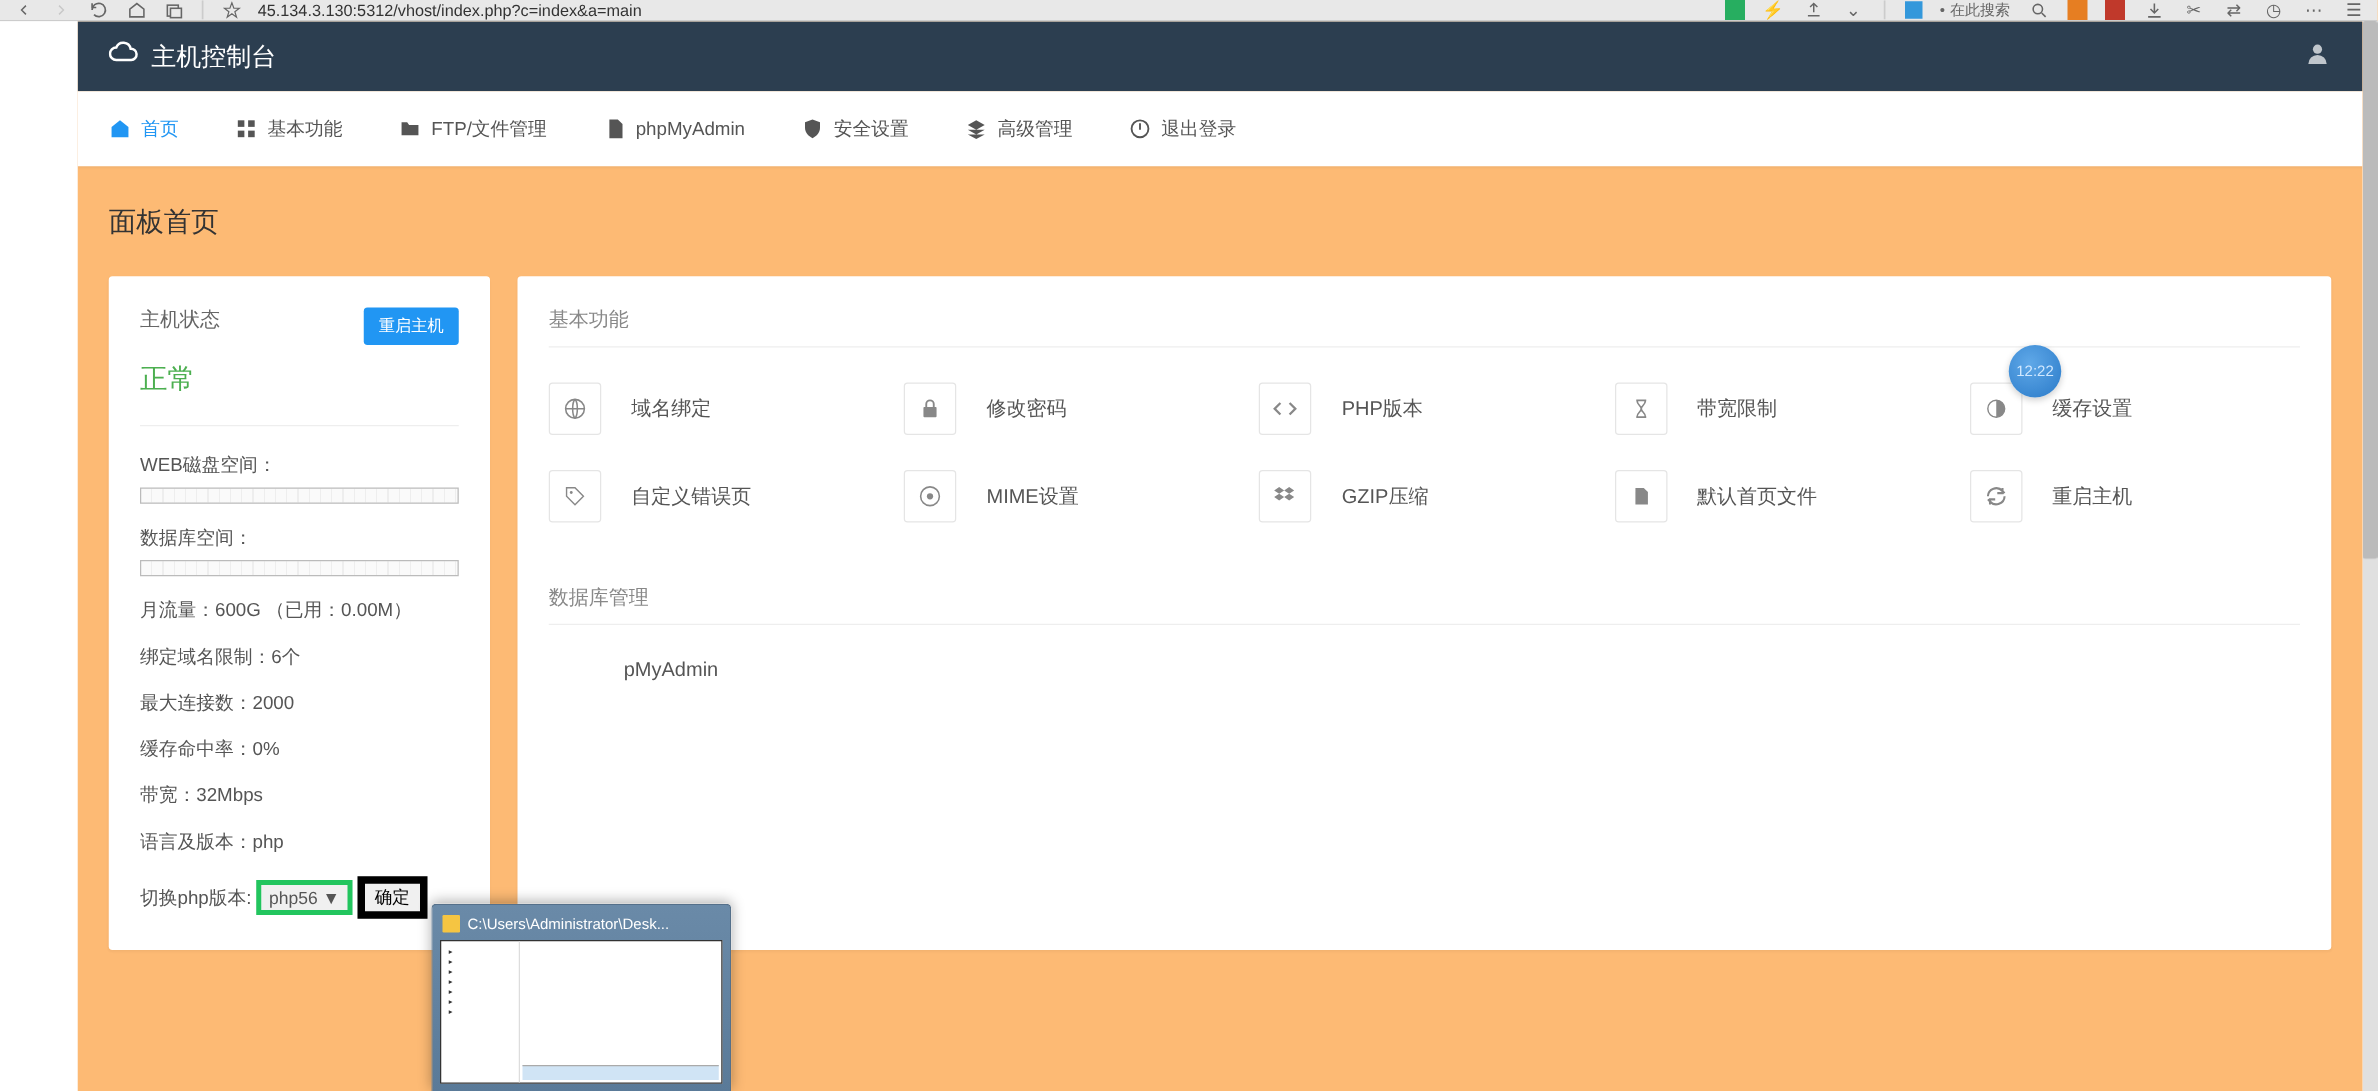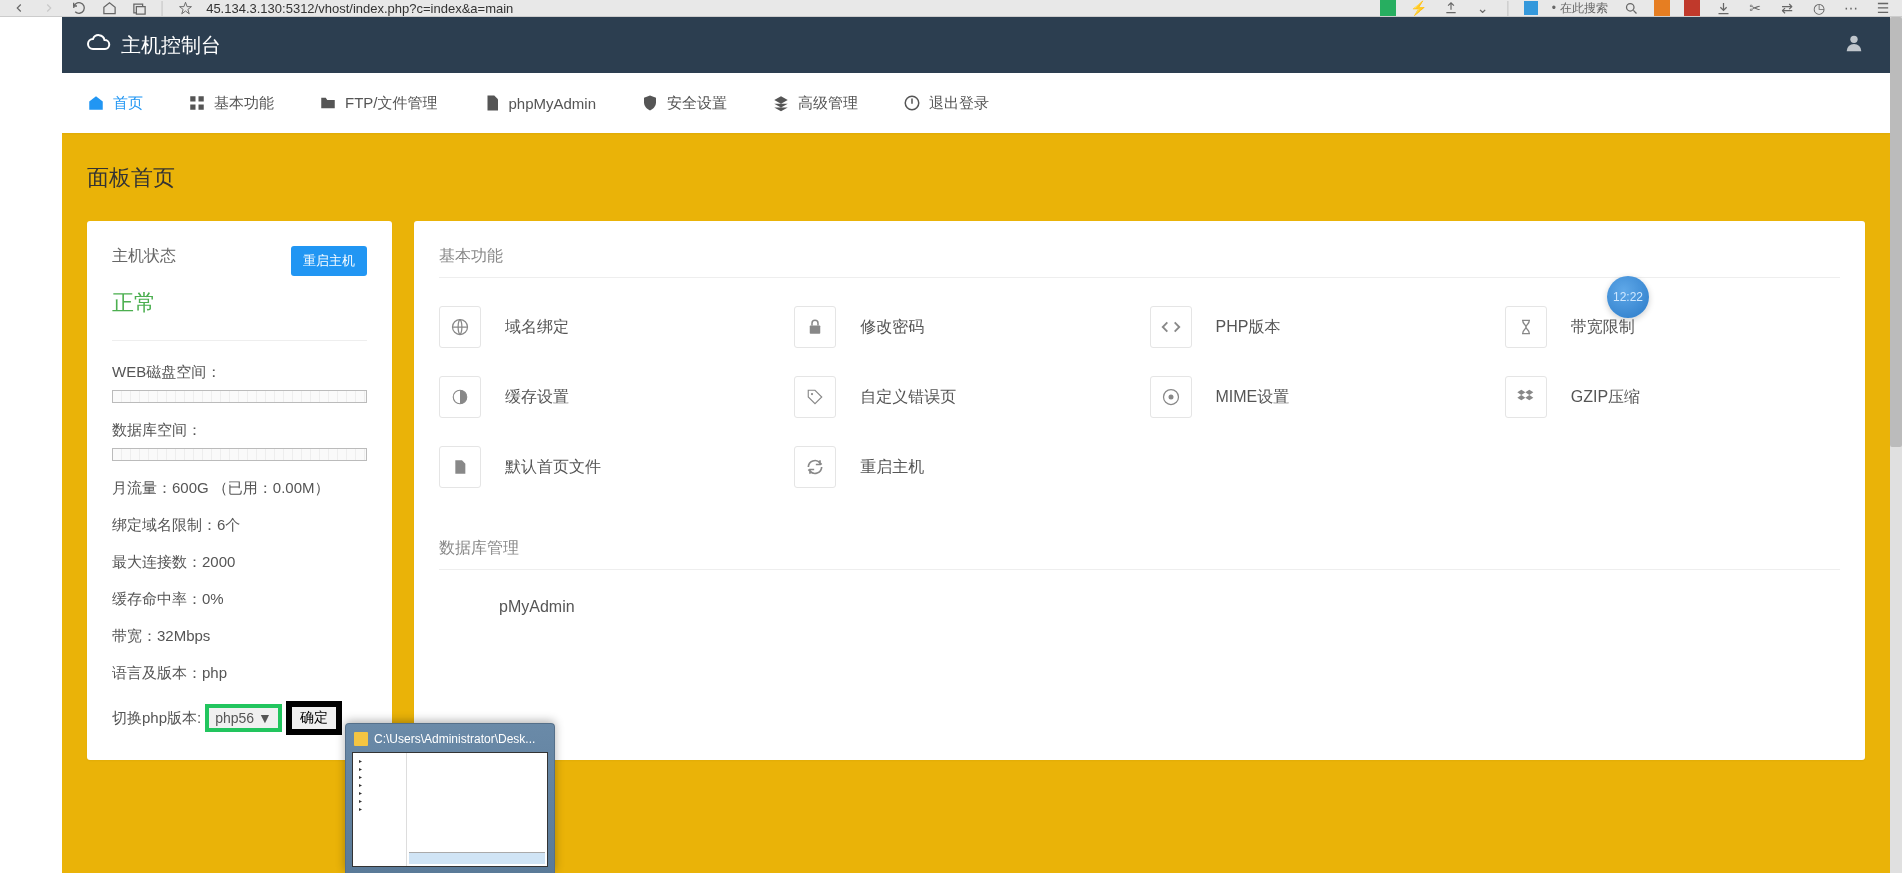--- a/index.html
+++ b/index.html
@@ -10,21 +10,21 @@
     .chrome-icon { width: 18px; height: 18px; display: inline-flex; align-items: center; justify-content: center; color: #666; font-size: 14px; }
     .url-text { font-size: 13px; color: #333; flex: 1; }
     .chrome-right { display: flex; gap: 14px; align-items: center; margin-left: auto; }
     .search-box-mini { display: flex; align-items: center; gap: 4px; font-size: 12px; color: #666; }
     .red-box { width: 16px; height: 16px; background: #c0392b; }
     .orange-box { width: 16px; height: 16px; background: #e67e22; }
     .blue-box { width: 14px; height: 14px; background: #3498db; }
     .green-box { width: 16px; height: 16px; background: #27ae60; }
     
     
-    .page-wrap { background: #eab308; height: calc(100vh - 17px); overflow-y: auto; margin-left: 62px; margin-right: 12px; }
+    .page-wrap { background: #fdba74; height: calc(100vh - 17px); overflow-y: auto; margin-left: 62px; margin-right: 12px; }
     
     
     .header-bar { background: #2c3e50; height: 56px; display: flex; align-items: center; padding: 0 25px; justify-content: space-between; }
     .logo-area { display: flex; align-items: center; gap: 10px; color: #fff; font-size: 20px; font-weight: 500; }
     .logo-icon svg { fill: #fff; }
     .user-icon svg { fill: #c0c6cc; }
     
     
     .nav-bar { background: #fff; height: 60px; display: flex; align-items: center; padding: 0 25px; gap: 45px; box-shadow: 0 1px 2px rgba(0,0,0,0.05); }
     .nav-item { display: flex; align-items: center; gap: 8px; font-size: 15px; color: #555; cursor: pointer; }
@@ -50,28 +50,28 @@
     .progress-bar { width: 100%; height: 13px; border: 1px solid #bbb; background: repeating-linear-gradient(to right, #fafafa 0 8px, #eee 8px 9px); margin-bottom: 18px; }
     .info-line { font-size: 15px; color: #555; margin-bottom: 18px; }
     .php-row { display: flex; align-items: center; gap: 4px; font-size: 15px; color: #555; }
     .php-select { border: 4px solid #22c55e; padding: 2px 6px; font-size: 14px; background: #f0f0f0; }
     .confirm-btn { border: 6px solid #000000; padding: 2px 8px; font-size: 14px; background: #f0f0f0; cursor: pointer; font-family: Liberation Mono, monospace; }
     
     
     .right-card { flex: 1; }
     .section-title { font-size: 16px; color: #888; margin-bottom: 10px; }
     .sec-divider { border: none; border-top: 1px solid #eee; margin-bottom: 28px; }
-    .feature-grid { display: grid; grid-template-columns: repeat(4, 1fr); gap: 28px 20px; margin-bottom: 50px; }
+    .feature-grid { display: grid; grid-template-columns: repeat(5, 1fr); gap: 28px 20px; margin-bottom: 50px; }
     .feature-item { display: flex; align-items: center; gap: 24px; cursor: pointer; }
     .feature-icon { width: 42px; height: 42px; border: 1px solid #e5e5e5; border-radius: 3px; display: flex; align-items: center; justify-content: center; color: #888; }
     .feature-icon svg { fill: #888; }
     .feature-label { font-size: 16px; color: #555; }
     
     
-    .preview-popup { position: fixed; left: 345px; bottom: 0; width: 210px; background: linear-gradient(#6a8aa8, #5a7a98); border: 1px solid #55708a; border-bottom: none; border-radius: 4px 4px 0 0; padding: 6px; box-shadow: 0 -2px 10px rgba(0,0,0,0.3); }
+    .preview-popup { position: fixed; left: 345px; bottom: 0; width: 240px; background: linear-gradient(#6a8aa8, #5a7a98); border: 1px solid #55708a; border-bottom: none; border-radius: 4px 4px 0 0; padding: 6px; box-shadow: 0 -2px 10px rgba(0,0,0,0.3); }
     .preview-title { display: flex; align-items: center; gap: 6px; color: #fff; font-size: 12px; padding: 2px 2px 6px; }
     .folder-icon { width: 14px; height: 14px; background: #f5c542; border-radius: 1px; }
     .preview-thumb { width: 100%; height: 115px; background: #fff; border: 1px solid #333; display: flex; font-size: 5px; }
     .thumb-side { width: 28%; border-right: 1px solid #ddd; padding: 2px; }
     .thumb-tree-item { height: 6px; margin: 2px 0 2px 4px; font-size: 6px; color: #333; }
     .thumb-main { flex: 1; padding: 2px; }
     .thumb-bottom { height: 12px; background: #d0e4f5; border-top: 1px solid #aaa; margin-top: auto; }
     
     
     .clock-widget { position: fixed; right: 253px; top: 276px; width: 42px; height: 42px; border-radius: 50%; background: radial-gradient(circle at 40% 35%, #5fa8e8, #2a7ac8); display: flex; align-items: center; justify-content: center; color: #d0e8ff; font-size: 12px; box-shadow: 0 2px 6px rgba(0,0,0,0.2); }

